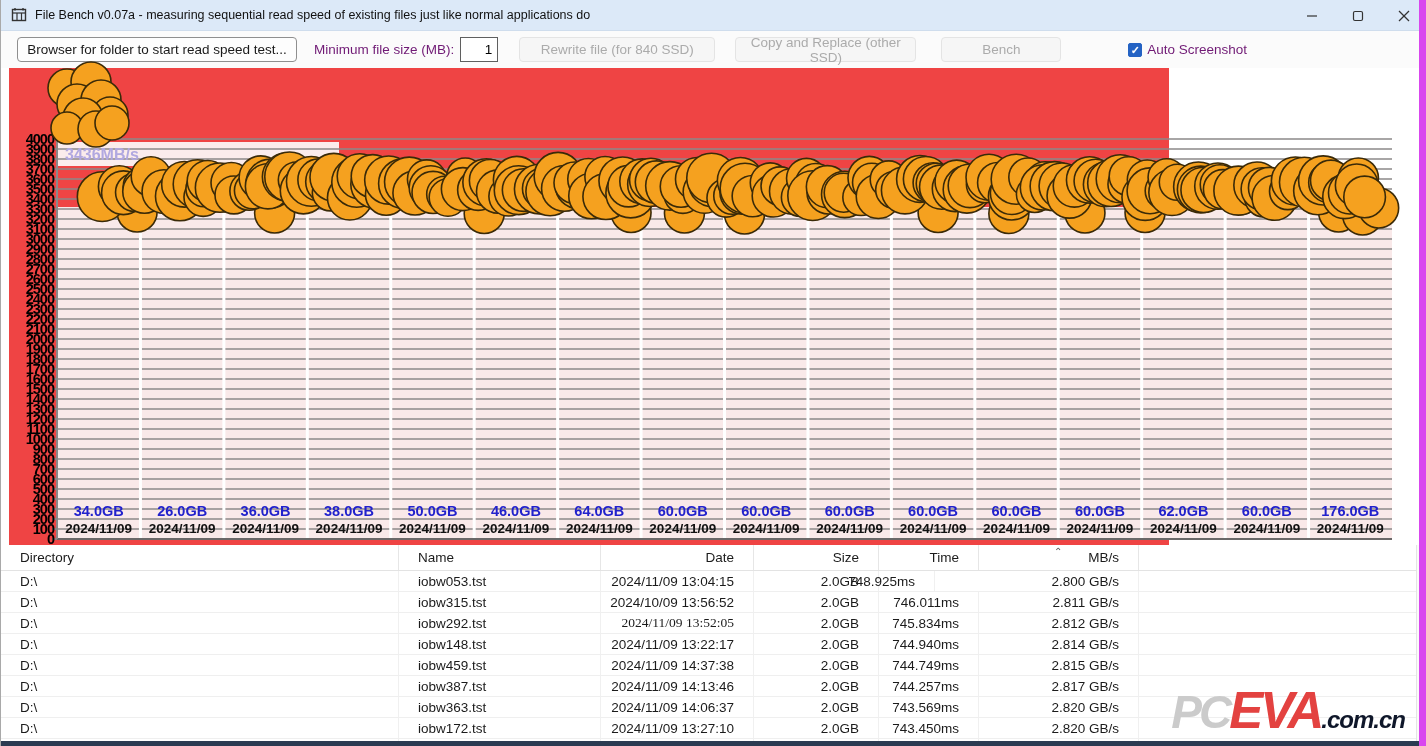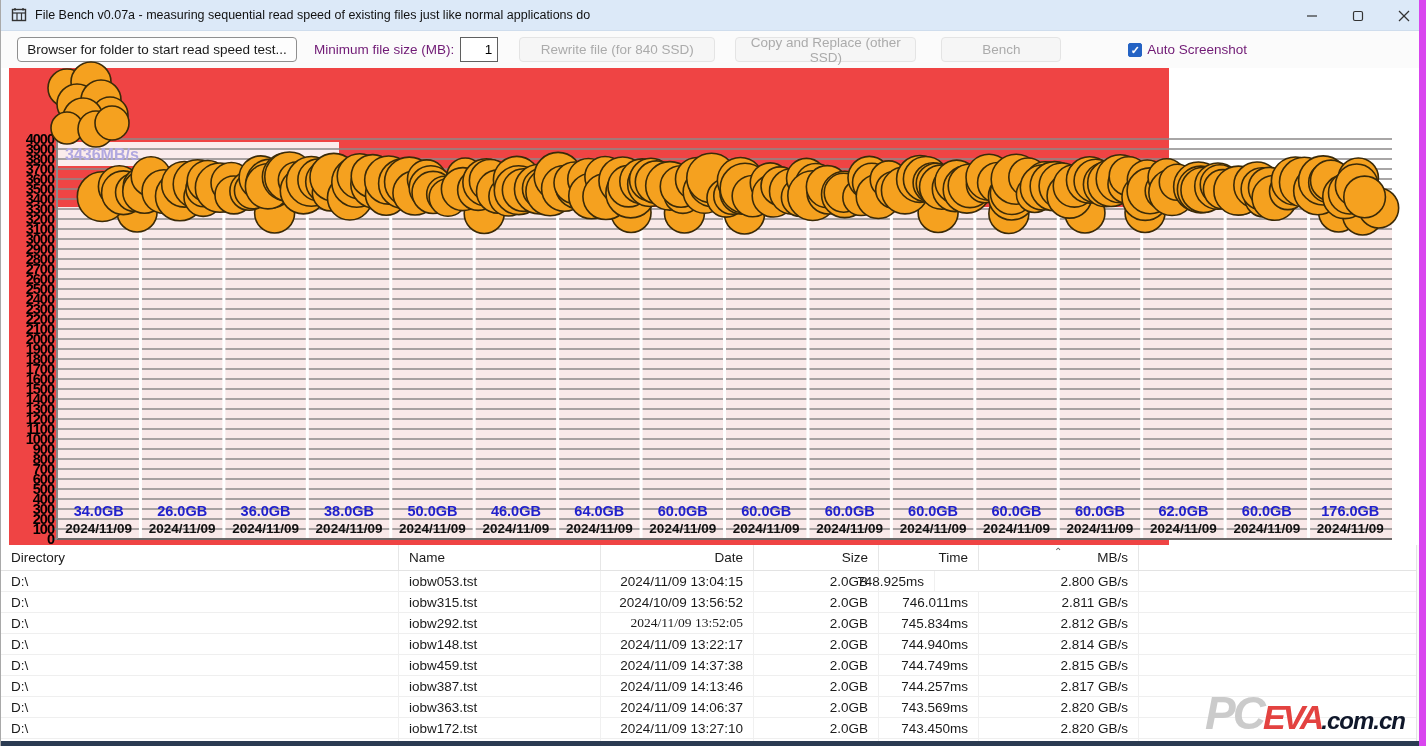--- a/index.html
+++ b/index.html
@@ -41,34 +41,34 @@
   }
   
   .chart-region { position:absolute; left:8px; top:68px; width:1160px; height:477px; background:#ef4444; }
   #chart-svg { overflow:visible; display:block; }
   
   .table-region {
     position:absolute; left:0; top:545px; width:1426px; height:196px;
     background:#fff; overflow:hidden; font-size:13.5px; color:#1b1b1b;
   }
   .thead { position:relative; height:26px; border-bottom:1px solid #e3e3e3; }
-  .hcell, .cell { position:absolute; top:0; height:100%; padding:0 10px; display:flex; align-items:center; white-space:nowrap; overflow:hidden; }
+  .hcell, .cell { position:absolute; top:0; height:100%; padding:0 19px; display:flex; align-items:center; white-space:nowrap; overflow:hidden; }
   .hcell { border-right:1px solid #e6e6e6; }
   .trow { position:relative; height:21px; border-bottom:1px solid #efefef; }
   .cell { border-right:1px solid #f0f0f0; }
   .al-r { justify-content:flex-end; }
   .sort-ind { position:absolute; top:1px; font-size:10px; color:#555; }
   .vscroll {
     position:absolute; right:1px; top:0; width:10px; height:100%;
     background:#fafafa; border-left:1px solid #e4e4e4;
   }
   
   .watermark { position:absolute; right:14px; bottom:6px; font-style:italic; font-weight:bold; white-space:nowrap; }
   .wm-pc  { font-size:46px; color:#cbcbcb; letter-spacing:-3px; }
-  .wm-eva { font-size:34px; color:#e34240; letter-spacing:-3px; }
+  .wm-eva { font-size:51px; color:#e34240; letter-spacing:-3px; }
   .wm-cn  { font-size:24px; color:#0f172a; letter-spacing:-1px; }
   .bottom-strip { position:absolute; left:0; bottom:0; width:1426px; height:5px; background:#2b3b52; }
 </style>
 </head>
 <body>
 
 <div class="window">
 
   <div class="titlebar">
     <span class="app-icon">

